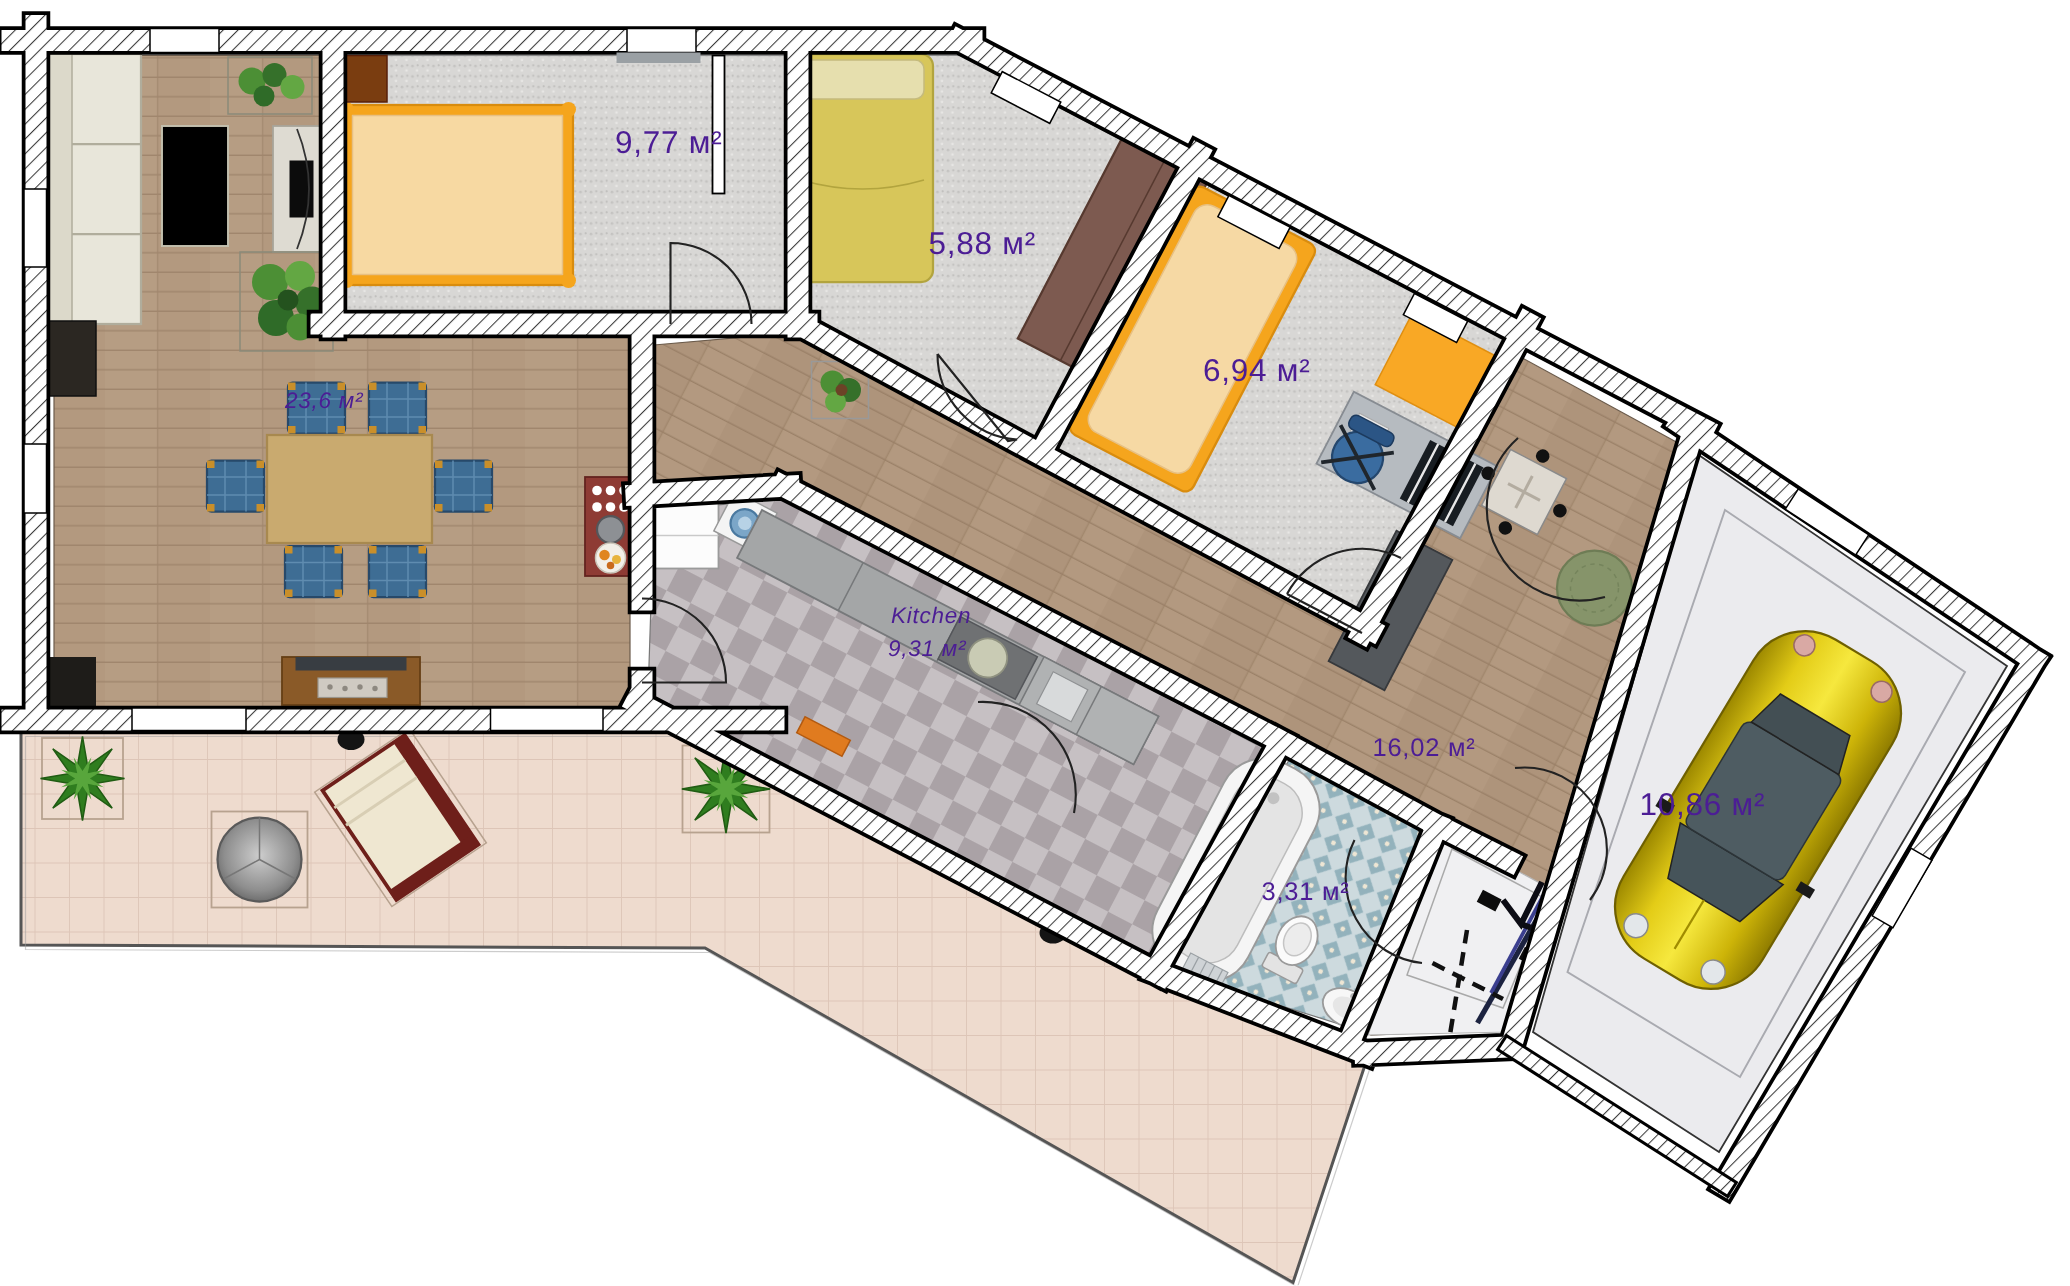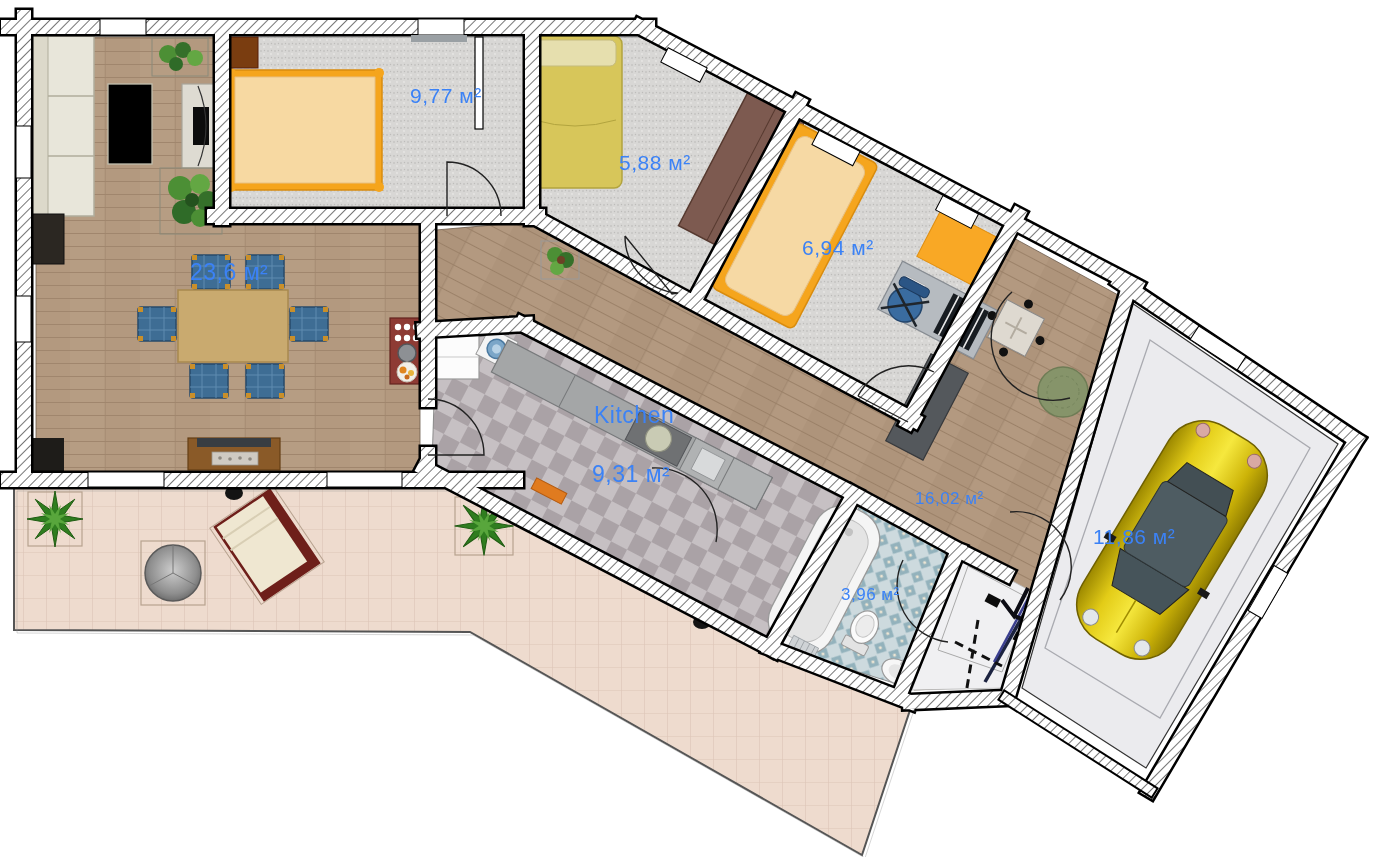--- a/index.html
+++ b/index.html
@@ -1,21 +1,21 @@
 <!DOCTYPE html>
 <html><head>
 <meta charset="utf-8">
 <style>
   html,body{margin:0;padding:0;background:#ffffff;}
   .canvas{position:relative;width:1380px;height:857px;background:#ffffff;overflow:hidden;
           font-family:"Liberation Sans",sans-serif;}
   .canvas svg{position:absolute;left:0;top:0;}
-  .area-label{position:absolute;color:#3b82f6;white-space:nowrap;letter-spacing:.5px;}
+  .area-label{position:absolute;color:#4c1d95;white-space:nowrap;letter-spacing:.5px;}
   .lbl-lg{font-size:21px;}
-  .lbl-md{font-size:23px;}
+  .lbl-md{font-size:15px;font-style:italic;}
   .lbl-sm{font-size:17px;text-align:right;}
 </style>
 </head>
 <body>
 
 <div class="canvas">
 <svg width="1380" height="857" viewBox="0 0 1380 857">
   <defs>
     <pattern id="hatch" width="7" height="7" patternUnits="userSpaceOnUse" patternTransform="rotate(45)">
       <rect width="7" height="7" fill="#ffffff"></rect>
@@ -377,17 +377,17 @@
     <path d="M1012,292 A62,62 0 0 0 1070,398"></path>
     <path d="M1010,512 A55,55 0 0 1 1060,600"></path>
   </g>
 </svg>
 
 <div class="area-label lbl-lg" style="left:410px;top:84px">9,77 м²</div>
 <div class="area-label lbl-lg" style="left:619px;top:151px">5,88 м²</div>
 <div class="area-label lbl-lg" style="left:802px;top:236px">6,94 м²</div>
 <div class="area-label lbl-md" style="left:190px;top:259px">23,6 м²</div>
 <div class="area-label lbl-md" style="left:594px;top:402px">Kitchen</div>
-<div class="area-label lbl-md" style="left:592px;top:461px">9,31 м²</div>
+<div class="area-label lbl-md" style="left:592px;top:424px">9,31 м²</div>
 <div class="area-label lbl-sm" style="left:915px;top:489px">16,02 м²</div>
-<div class="area-label lbl-sm" style="left:841px;top:585px">3,96 м²</div>
-<div class="area-label lbl-lg" style="left:1093px;top:525px">11,86 м²</div>
+<div class="area-label lbl-sm" style="left:841px;top:585px">3,31 м²</div>
+<div class="area-label lbl-lg" style="left:1093px;top:525px">10,86 м²</div>
 </div>
 
 </body></html>

